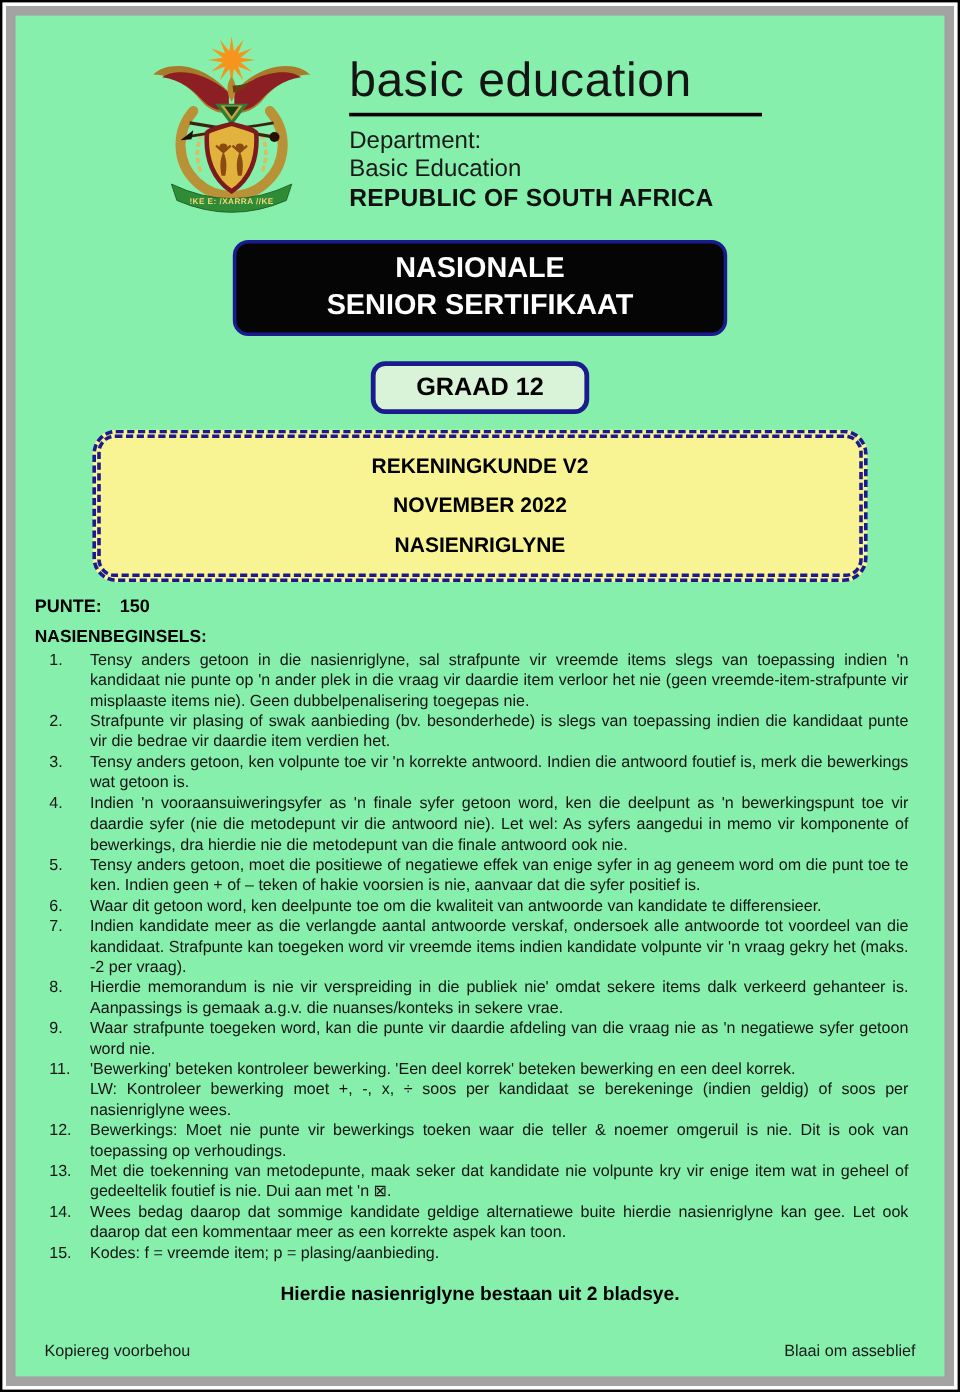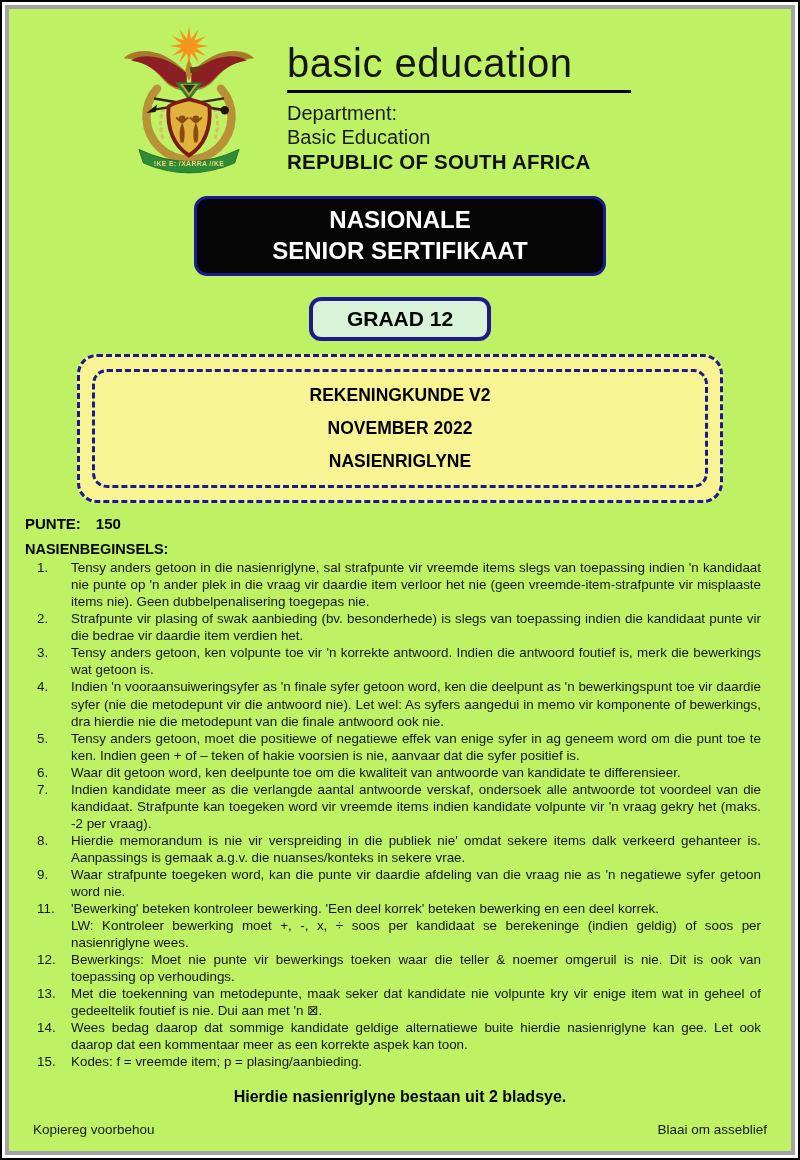--- a/index.html
+++ b/index.html
@@ -1,38 +1,38 @@
 <!DOCTYPE html>
 <html style="--navy: #1b1b8e; --mint: #d8f3d8; --paleyellow: #f8f493; --sun_orange: #f7941d; --wing_maroon: #8c1f24; --wreath_gold: #b99137; --banner_green: #2f8b36;"><head>
 <meta charset="utf-8">
 <style>
   html,body{margin:0;padding:0;background:#fff;}
   body{font-family:"Liberation Sans","DejaVu Sans",sans-serif;color:#111;}
   .page{width:800px;height:1160px;box-sizing:border-box;border:2px solid #000;padding:3px;background:#fff;}
-  .frame{height:100%;box-sizing:border-box;border:4px solid #a3a3a3;background:#bef264;
+  .frame{height:100%;box-sizing:border-box;border:8px solid #a3a3a3;background:#86efac;
          padding:10px 16px 12px 16px;display:flex;flex-direction:column;overflow:hidden;}
 
   
   .masthead{display:flex;gap:22px;margin:4px 0 0 88px;align-items:flex-start;}
   .emblem{flex:0 0 auto;}
   .masthead-text{padding-top:20px;}
   .wordmark{font-size:40px;font-weight:400;letter-spacing:.5px;line-height:1;color:#151515;}
   .rule{width:344px;border-bottom:3px solid #000;margin:7px 0 9px;}
   .dept{font-size:20px;line-height:1.18;color:#1a1a1a;}
   .country{font-size:20.5px;font-weight:bold;color:#111;margin-top:1px;letter-spacing:.2px;}
 
   
   .nsc-box{width:412px;margin:13px auto 0;background:#050505;border:3px solid var(--navy,#1b1b8e);
            border-radius:13px;color:#fff;text-align:center;font-weight:bold;font-size:24px;
            line-height:1.3;padding:5px 0 7px;box-sizing:border-box;}
   .grade-box{width:182px;margin:21px auto 0;background:var(--mint,#d8f3d8);border:4px solid var(--navy,#1b1b8e);
            border-radius:12px;text-align:center;font-weight:bold;font-size:21px;color:#000;
            padding:6px 0;box-sizing:border-box;}
   .subject-outer{width:646px;margin:13px auto 0;background:var(--paleyellow,#f8f493);
-           border:3px dashed var(--navy,#1b1b8e);border-radius:20px;padding:12px;box-sizing:border-box;}
+           border:3px dashed var(--navy,#1b1b8e);border-radius:20px;padding:1px;box-sizing:border-box;}
   .subject-inner{border:3px dashed var(--navy,#1b1b8e);border-radius:15px;text-align:center;
            font-weight:bold;font-size:17.5px;color:#000;padding:11px 0 13px;}
   .subject-line{margin-top:12px;}
   .subject-line:first-child{margin-top:2px;}
 
   
   .marks-row{margin-top:12px;font-weight:bold;font-size:15px;color:#000;}
   .marks-value{margin-left:15px;}
   .principles-heading{margin-top:9px;font-weight:bold;font-size:14.5px;color:#000;}
   #principles-list{margin:2px 0 0;padding:0 14px 0 12px;list-style:none;font-size:13.4px;line-height:1.27;color:#151515;}

